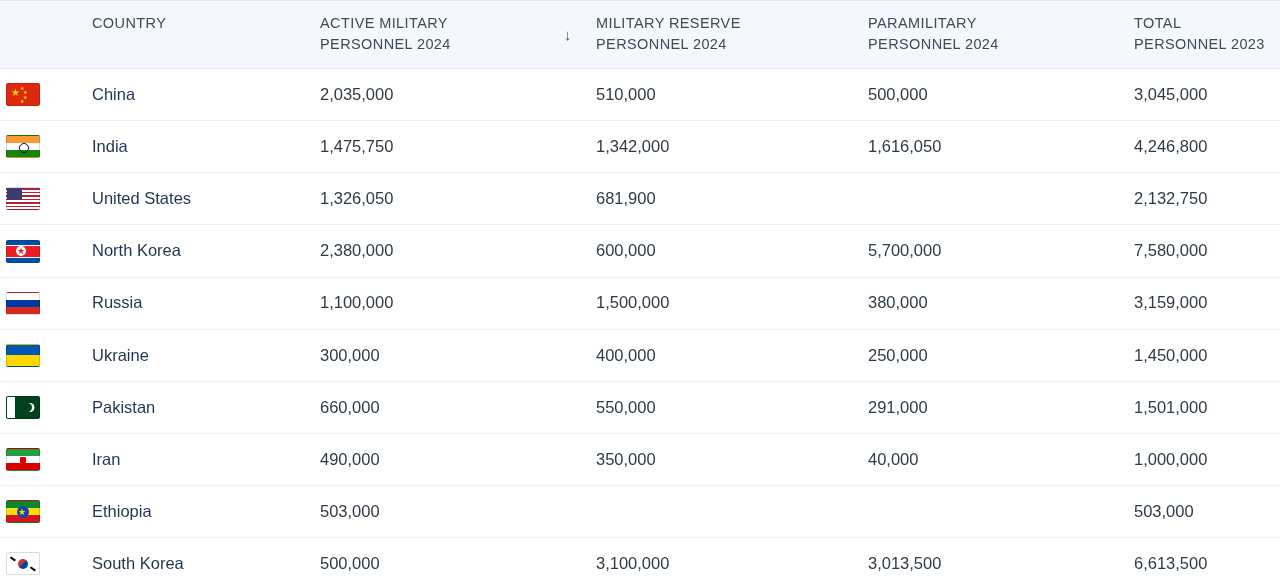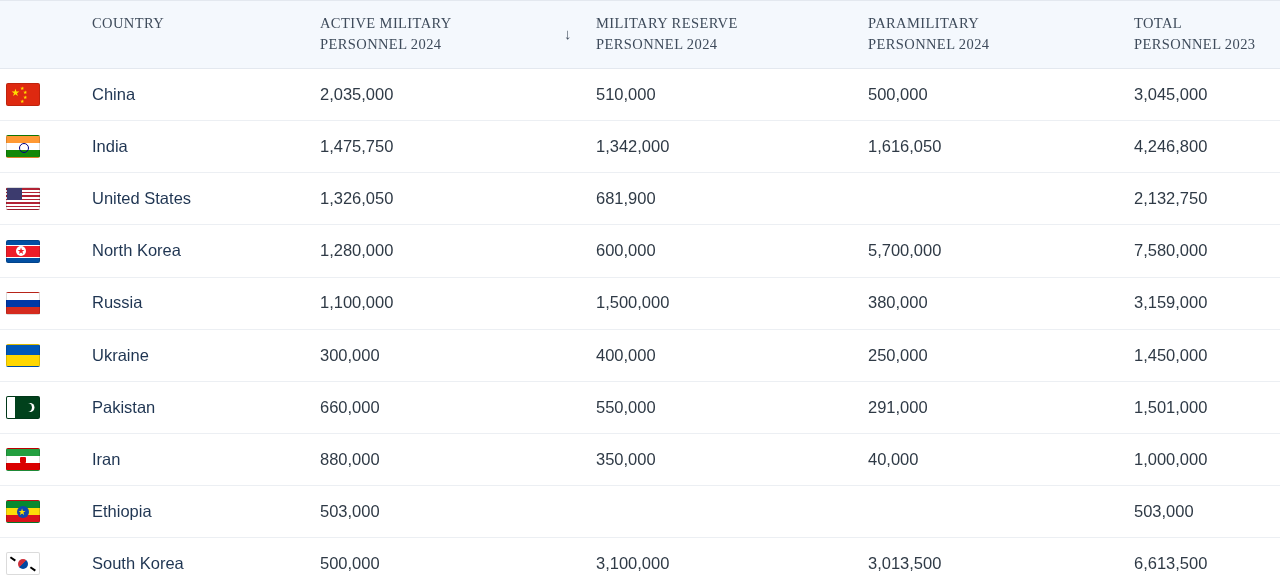--- a/index.html
+++ b/index.html
@@ -48,21 +48,20 @@
   th.col-reserve, td.col-reserve { width: 264px; }
   th.col-para,    td.col-para    { width: 258px; }
   th.col-total,   td.col-total   { width: 192px; }
 
   .th-inner {
     display: flex;
     align-items: center;
     justify-content: space-between;
     gap: 6px;
     padding-right: 16px;
-    font-family: Liberation Serif, serif;
   }
   .th-text {
     white-space: pre-line;
   }
   .sort-arrow {
     font-size: 15px;
     color: #4a5565;
     line-height: 1.3;
     padding-top: 1px;
   }
@@ -247,21 +246,21 @@
         <td class="col-reserve">681,900</td>
         <td class="col-para"></td>
         <td class="col-total">2,132,750</td>
       </tr>
 
       <tr>
         <td class="col-flag">
           <span class="flag flag-kp"><span class="disc"></span><span class="kstar">★</span></span>
         </td>
         <td class="col-country">North Korea</td>
-        <td class="col-active">1,280,000</td>
+        <td class="col-active">2,380,000</td>
         <td class="col-reserve">600,000</td>
         <td class="col-para">5,700,000</td>
         <td class="col-total">7,580,000</td>
       </tr>
 
       <tr>
         <td class="col-flag">
           <span class="flag flag-ru"></span>
         </td>
         <td class="col-country">Russia</td>
@@ -291,21 +290,21 @@
         <td class="col-reserve">550,000</td>
         <td class="col-para">291,000</td>
         <td class="col-total">1,501,000</td>
       </tr>
 
       <tr>
         <td class="col-flag">
           <span class="flag flag-ir"><span class="emblem"></span></span>
         </td>
         <td class="col-country">Iran</td>
-        <td class="col-active">880,000</td>
+        <td class="col-active">490,000</td>
         <td class="col-reserve">350,000</td>
         <td class="col-para">40,000</td>
         <td class="col-total">1,000,000</td>
       </tr>
 
       <tr>
         <td class="col-flag">
           <span class="flag flag-et"><span class="disc"></span><span class="estar">★</span></span>
         </td>
         <td class="col-country">Ethiopia</td>

